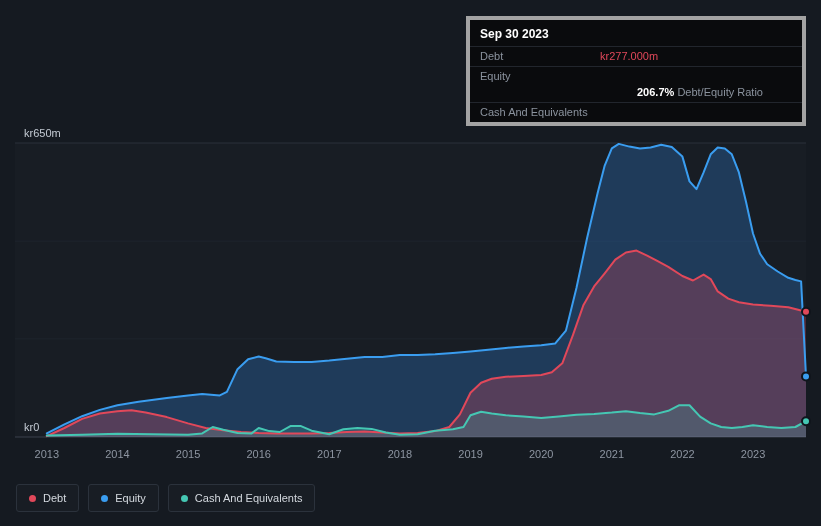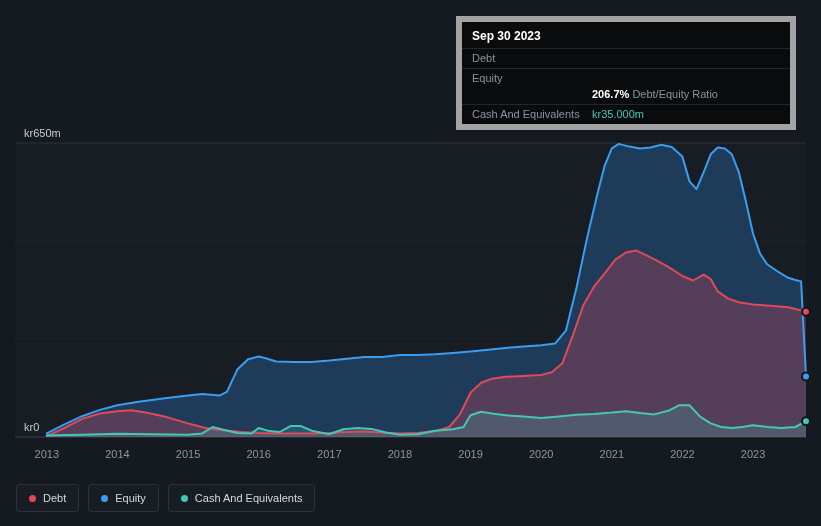--- a/index.html
+++ b/index.html
@@ -9,29 +9,29 @@
     font-family:"Liberation Sans",sans-serif;
     position:relative;overflow:hidden;
     -webkit-font-smoothing:antialiased;
   }
   .chart-wrap{position:absolute;inset:0;}
   svg{display:block;}
   svg text{font-family:"Liberation Sans",sans-serif;}
 
   
   .tooltip{
-    position:absolute;left:456px;top:16px;width:340px;
-    background:#0a0b0d;border:6px solid #a3a3a3;box-sizing:border-box;
+    position:absolute;left:466px;top:16px;width:340px;
+    background:#0a0b0d;border:4px solid #a3a3a3;box-sizing:border-box;
     z-index:5;
   }
   .tt-header{padding:7px 10px 5px;color:#ffffff;font-weight:bold;font-size:12px;}
   .tt-row{display:flex;align-items:baseline;padding:3px 10px 4px;font-size:11px;border-top:1px solid #22262d;}
   .tt-label{width:120px;flex:none;color:#8b939e;}
   .tt-value{flex:1;}
-  .tt-ratio{border-top:none;padding-top:0;}
+  .tt-ratio{border-top:none;padding-top:0;margin-left:37px;}
   .tt-ratio b{color:#ffffff;font-weight:bold;}
   .tt-ratio .gray{color:#8b939e;}
 
   
   .legend{position:absolute;left:16px;bottom:14px;display:flex;gap:9px;z-index:5;}
   .legend-item{
     display:flex;align-items:center;gap:7px;
     border:1px solid #2b323c;border-radius:3px;
     padding:7px 12px;font-size:11px;color:#d4d9df;
     background:rgba(255,255,255,0.015);cursor:pointer;
@@ -70,31 +70,31 @@
       <text x="753.0312500000002" y="458" text-anchor="middle" fill="#8d95a1" font-size="11">2023</text>
       <text x="24" y="137" fill="#c3cad3" font-size="11">kr650m</text>
       <text x="24" y="431" fill="#c3cad3" font-size="11">kr0</text>
     </svg>
 </div>
 
 <div class="tooltip">
   <div class="tt-header">Sep 30 2023</div>
   <div class="tt-row">
     <span class="tt-label">Debt</span>
+    <span class="tt-value" style="color: rgb(225, 72, 90);">kr277.000m</span>
   </div>
   <div class="tt-row">
     <span class="tt-label">Equity</span>
   </div>
   <div class="tt-row tt-ratio">
     <span class="tt-label"></span>
     <span class="tt-value"><b>206.7%</b> <span class="gray">Debt/Equity Ratio</span></span>
   </div>
   <div class="tt-row">
     <span class="tt-label">Cash And Equivalents</span>
-    <span class="tt-value" style="color: rgb(69, 199, 179);">kr35.000m</span>
   </div>
 </div>
 
 <div class="legend">
   <div class="legend-item">
     <span class="dot" style="background: rgb(225, 72, 90);"></span>
     <span>Debt</span>
   </div>
   <div class="legend-item">
     <span class="dot" style="background: rgb(58, 157, 240);"></span>

